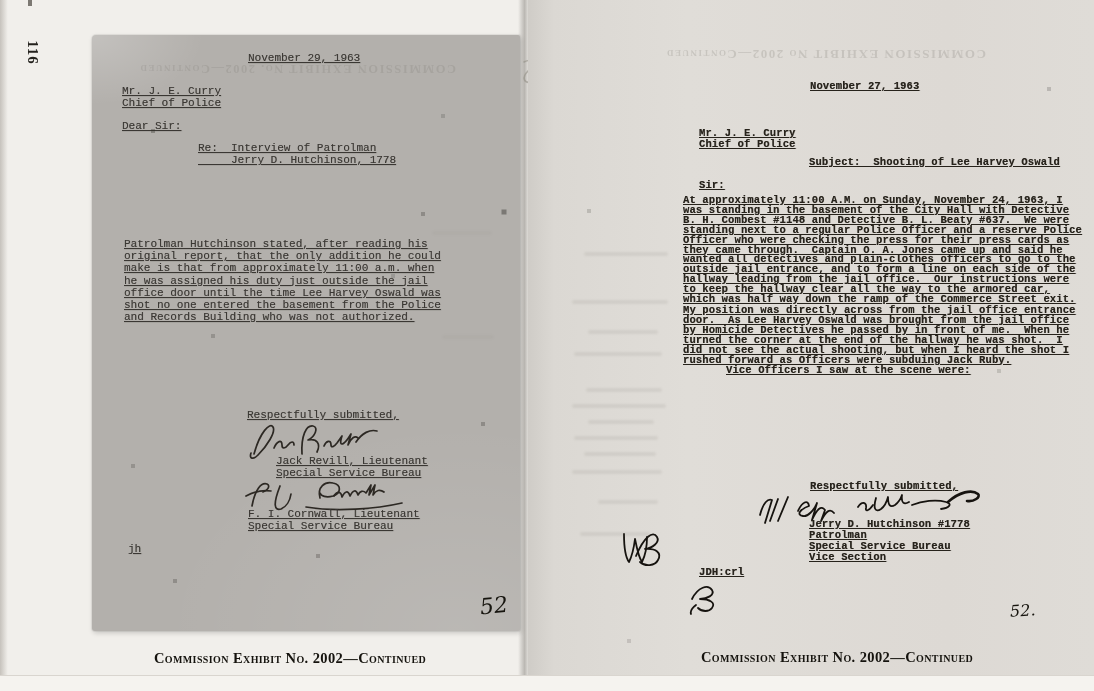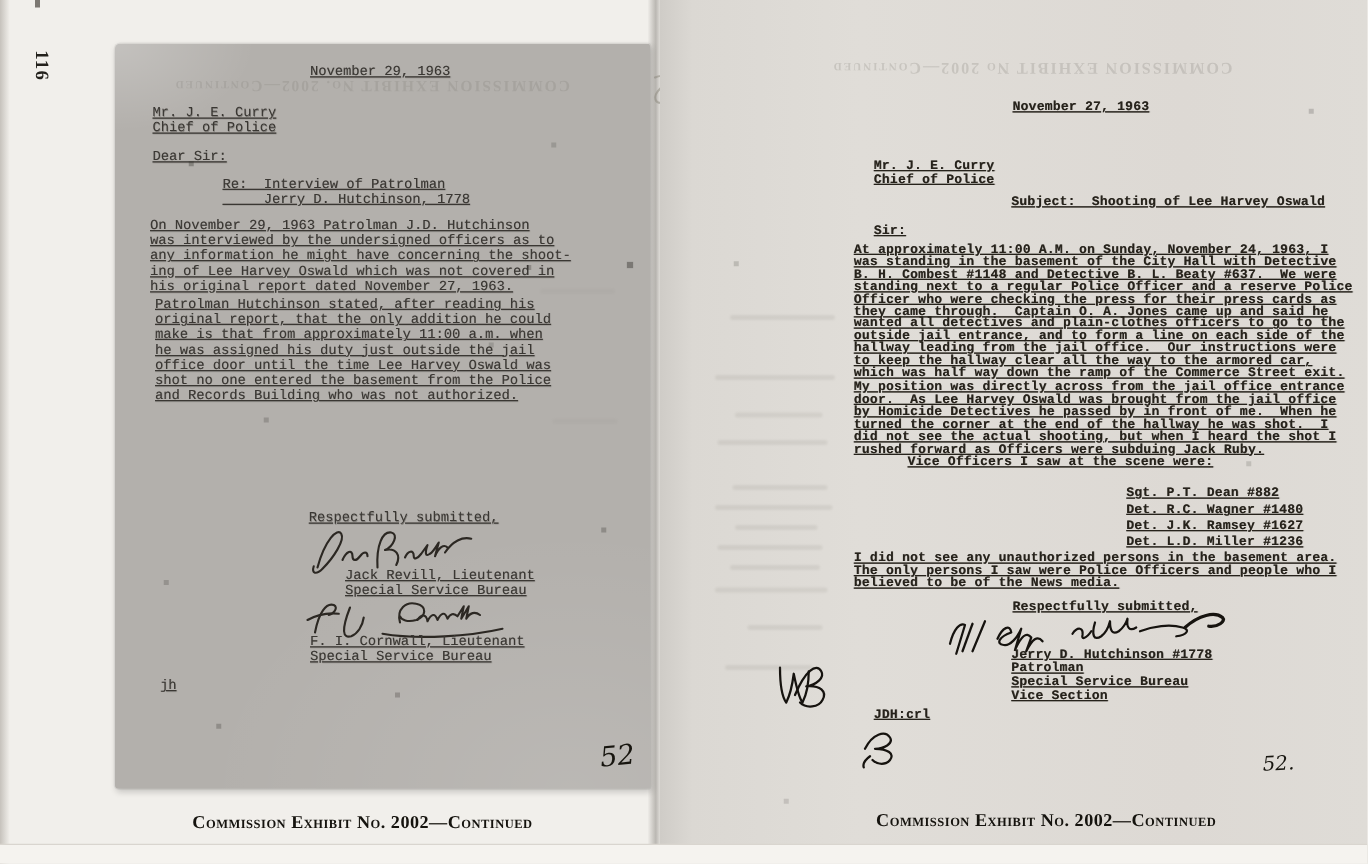--- a/index.html
+++ b/index.html
@@ -85,27 +85,22 @@
   <svg class="mark2" width="20" height="36" viewBox="0 0 20 36">
     <path d="M5,6 C13,2 17,8 9,15 C3,21 4,28 13,26"></path>
   </svg>
 
   <section class="paper paper-left">
     <div class="ghost ghost-l">COMMISSION EXHIBIT No. 2002—Continued</div>
     <div class="t" style="left:156px;top:17px;">November 29, 1963</div>
     <div class="t" style="left:30px;top:50px;">Mr. J. E. Curry
 Chief of Police</div>
     <div class="t" style="left:30px;top:85px;">Dear Sir:</div>
-    <div class="t" style="left:86px;top:107px;">Re:  Interview of Patrolman
+    <div class="t" style="left:106px;top:107px;">Re:  Interview of Patrolman
      Jerry D. Hutchinson, 1778</div>
-    <div class="t" style="left:28px;top:140px;">On November 29, 1963 Patrolman J.D. Hutchinson
-was interviewed by the undersigned officers as to
-any information he might have concerning the shoot-
-ing of Lee Harvey Oswald which was not covered in
-his original report dated November 27, 1963.</div>
     <div class="t" style="left:32px;top:203px;">Patrolman Hutchinson stated, after reading his
 original report, that the only addition he could
 make is that from approximately 11:00 a.m. when
 he was assigned his duty just outside the jail
 office door until the time Lee Harvey Oswald was
 shot no one entered the basement from the Police
 and Records Building who was not authorized.</div>
     <div class="t" style="left:155px;top:374px;">Respectfully submitted,</div>
 
     <svg class="sig" style="left:148px;top:383px;" width="140" height="44" viewBox="0 0 140 44" aria-label="Jack Revill">
@@ -155,27 +150,20 @@
 hallway leading from the jail office.  Our instructions were
 to keep the hallway clear all the way to the armored car,
 which was half way down the ramp of the Commerce Street exit.</div>
     <div class="t" style="left:127px;top:306px;">My position was directly across from the jail office entrance
 door.  As Lee Harvey Oswald was brought from the jail office
 by Homicide Detectives he passed by in front of me.  When he
 turned the corner at the end of the hallway he was shot.  I
 did not see the actual shooting, but when I heard the shot I
 rushed forward as Officers were subduing Jack Ruby.</div>
     <div class="t" style="left:170px;top:366px;">Vice Officers I saw at the scene were:</div>
-    <div class="t col-b" style="left:345px;top:389px;">Sgt. P.T. Dean #882
-Det. R.C. Wagner #1480
-Det. J.K. Ramsey #1627
-Det. L.D. Miller #1236</div>
-    <div class="t" style="left:127px;top:443px;">I did not see any unauthorized persons in the basement area.
-The only persons I saw were Police Officers and people who I
-believed to be of the News media.</div>
     <div class="t" style="left:254px;top:482px;">Respectfully submitted,</div>
 
     <svg class="sig" style="left:222px;top:487px;" width="240" height="42" viewBox="0 0 240 42" aria-label="Jerry D. Hutchinson">
       <path d="M10,28 c3,-12 8,-17 12,-15 l-7,23"></path>
       <path d="M28,12 l-8,22"></path>
       <path d="M38,10 l-10,24"></path>
       <path d="M48,24 c4,-9 10,-12 11,-5 c-9,3 -13,9 -6,10 c5,1 11,-6 14,-13 l-5,17 c5,-11 9,-15 13,-10 l-4,11 c5,-10 9,-13 13,-8"></path>
       <path d="M108,20 c4,-6 9,-5 8,1 c-1,4 3,3 7,-3"></path>
       <path d="M126,11 c-3,10 -1,15 5,11 c4,-3 6,-8 7,-12 c0,8 2,11 7,8 c4,-3 6,-7 7,-10 c-1,8 2,10 7,7"></path>
       <path d="M162,18 c10,-4 24,-6 34,-3 c7,2 3,6 -5,7"></path>

